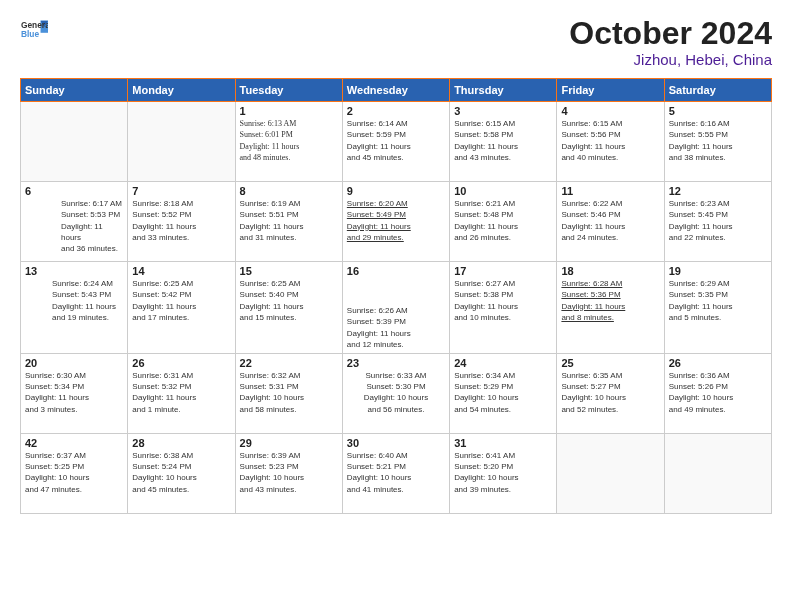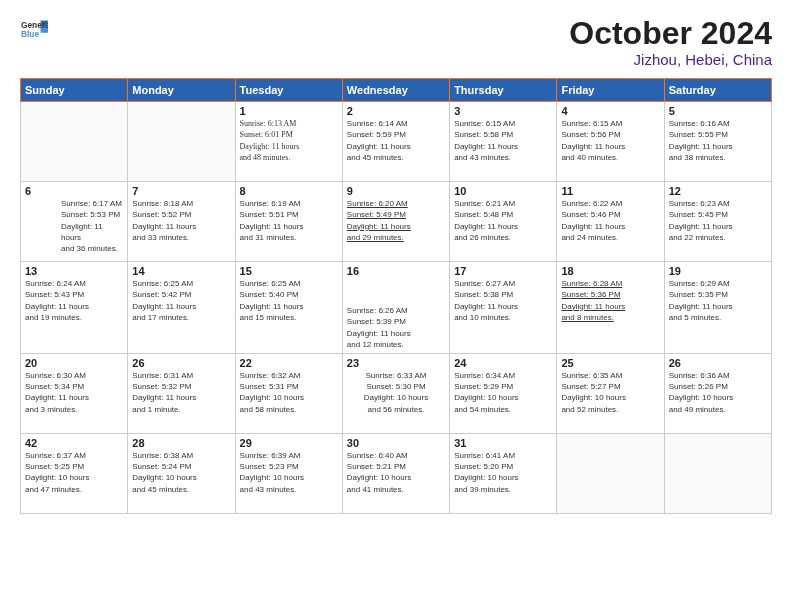--- a/index.html
+++ b/index.html
@@ -199,21 +199,21 @@
             <span class="day-number">12</span>
             <div class="day-info" style="white-space: pre-line;">Sunrise: 6:23 AM
 Sunset: 5:45 PM
 Daylight: 11 hours
 and 22 minutes.</div>
           </td>
         </tr>
         <tr>
           <td>
             <span class="day-number">13</span>
-            <div class="day-info" style="white-space: pre-line;">Sunrise: 6:24 AM
+            <div class="day-info" style="white-space: pre-line; margin-left: 27px;">Sunrise: 6:24 AM
 Sunset: 5:43 PM
 Daylight: 11 hours
 and 19 minutes.</div>
           </td>
           <td>
             <span class="day-number">14</span>
             <div class="day-info" style="white-space: pre-line;">Sunrise: 6:25 AM
 Sunset: 5:42 PM
 Daylight: 11 hours
 and 17 minutes.</div>

